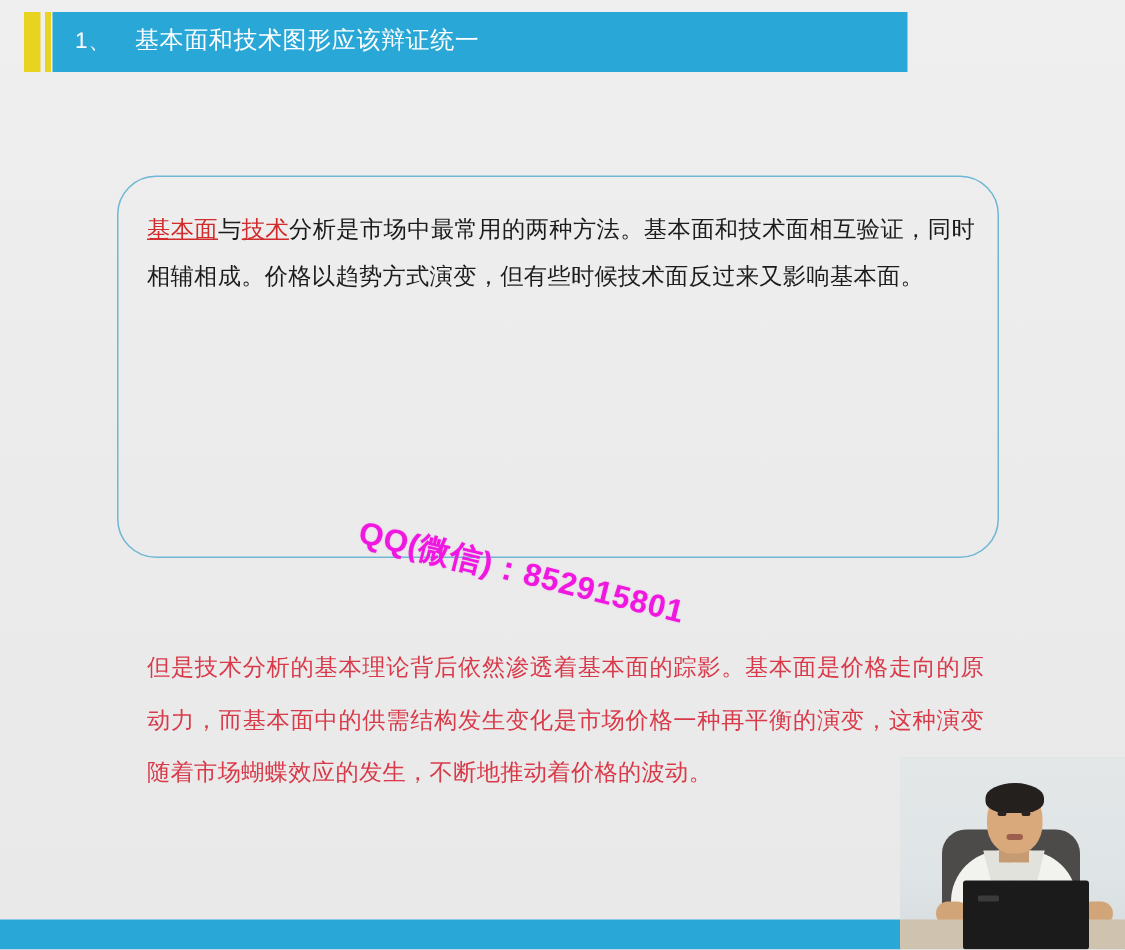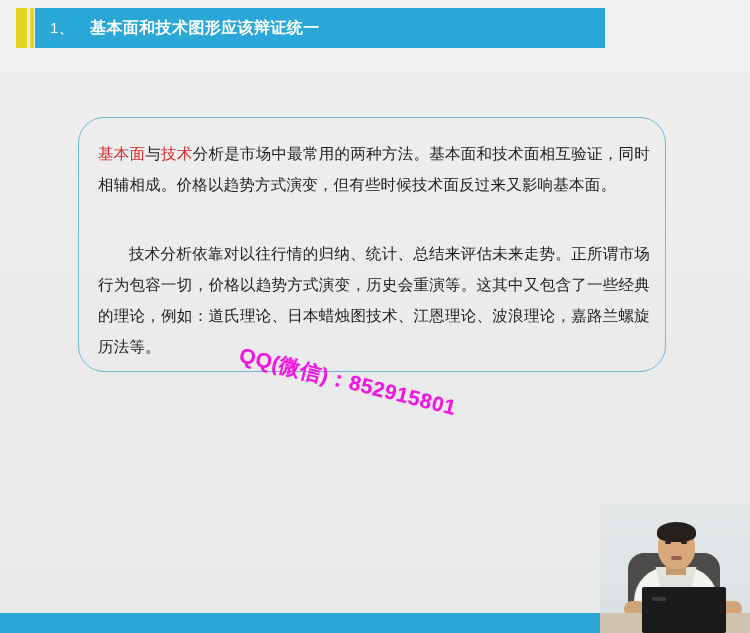--- a/index.html
+++ b/index.html
@@ -61,21 +61,21 @@
     font-size: 15px;
     letter-spacing: 0.5px;
     line-height: 20px;
   }
   .header-title {
     position: absolute;
     left: 90px;
     top: 9px;
     color: #ffffff;
     font-size: 16px;
-    font-weight: bold;
+    font-weight: normal;
     line-height: 22px;
     letter-spacing: 0.4px;
     white-space: nowrap;
   }
 
   
   .content-box {
     position: absolute;
     left: 78px;
     top: 117px;
@@ -101,20 +101,21 @@
     width: 552px;
   }
   .para-2 {
     left: 98px;
     top: 238px;
     width: 552px;
     text-indent: 31px;
   }
   .red-word {
     color: #d22b2b;
+    text-decoration: underline;
   }
 
   
   .para-red {
     position: absolute;
     left: 98px;
     top: 428px;
     width: 558px;
     color: #d93a4a;
     font-size: 15.5px;
@@ -308,24 +309,24 @@
     <div class="header-accent-thin"></div>
     <div class="header-bar"></div>
     <div class="header-index">1、</div>
     <div class="header-title">基本面和技术图形应该辩证统一</div>
   </div>
 
   <div class="content-box"></div>
 
   <div class="para para-1"><span class="red-word">基本面</span><span>与</span><span class="red-word">技术</span><span>分析是市场中最常用的两种方法。基本面和技术面相互验证，同时相辅相成。价格以趋势方式演变，但有些时候技术面反过来又影响基本面。</span></div>
 
-  <div class="para para-2">技术分析依靠对以往行情的归纳、统计、总结来评估未来走势。正所谓市场行为包容一切，价格以趋势方式演变，历史会重演等。这其中又包含了一些经典的理论，例如：道氏理论、日本蜡烛图技术、江恩理论、波浪理论，嘉路兰螺旋历法等。</div>
 
   <div class="watermark">QQ(微信)：852915801</div>
 
+  <div class="para-red">但是技术分析的基本理论背后依然渗透着基本面的踪影。基本面是价格走向的原动力，而基本面中的供需结构发生变化是市场价格一种再平衡的演变，这种演变随着市场蝴蝶效应的发生，不断地推动着价格的波动。</div>
 
   <div class="footer-bar"></div>
 
   <div class="video-inset">
     <div class="vid-wall"></div>
     <div class="vid-chair"></div>
     <div class="vid-shoulders"></div>
     <div class="vid-collar-l"></div>
     <div class="vid-collar-r"></div>
     <div class="vid-neck"></div>

